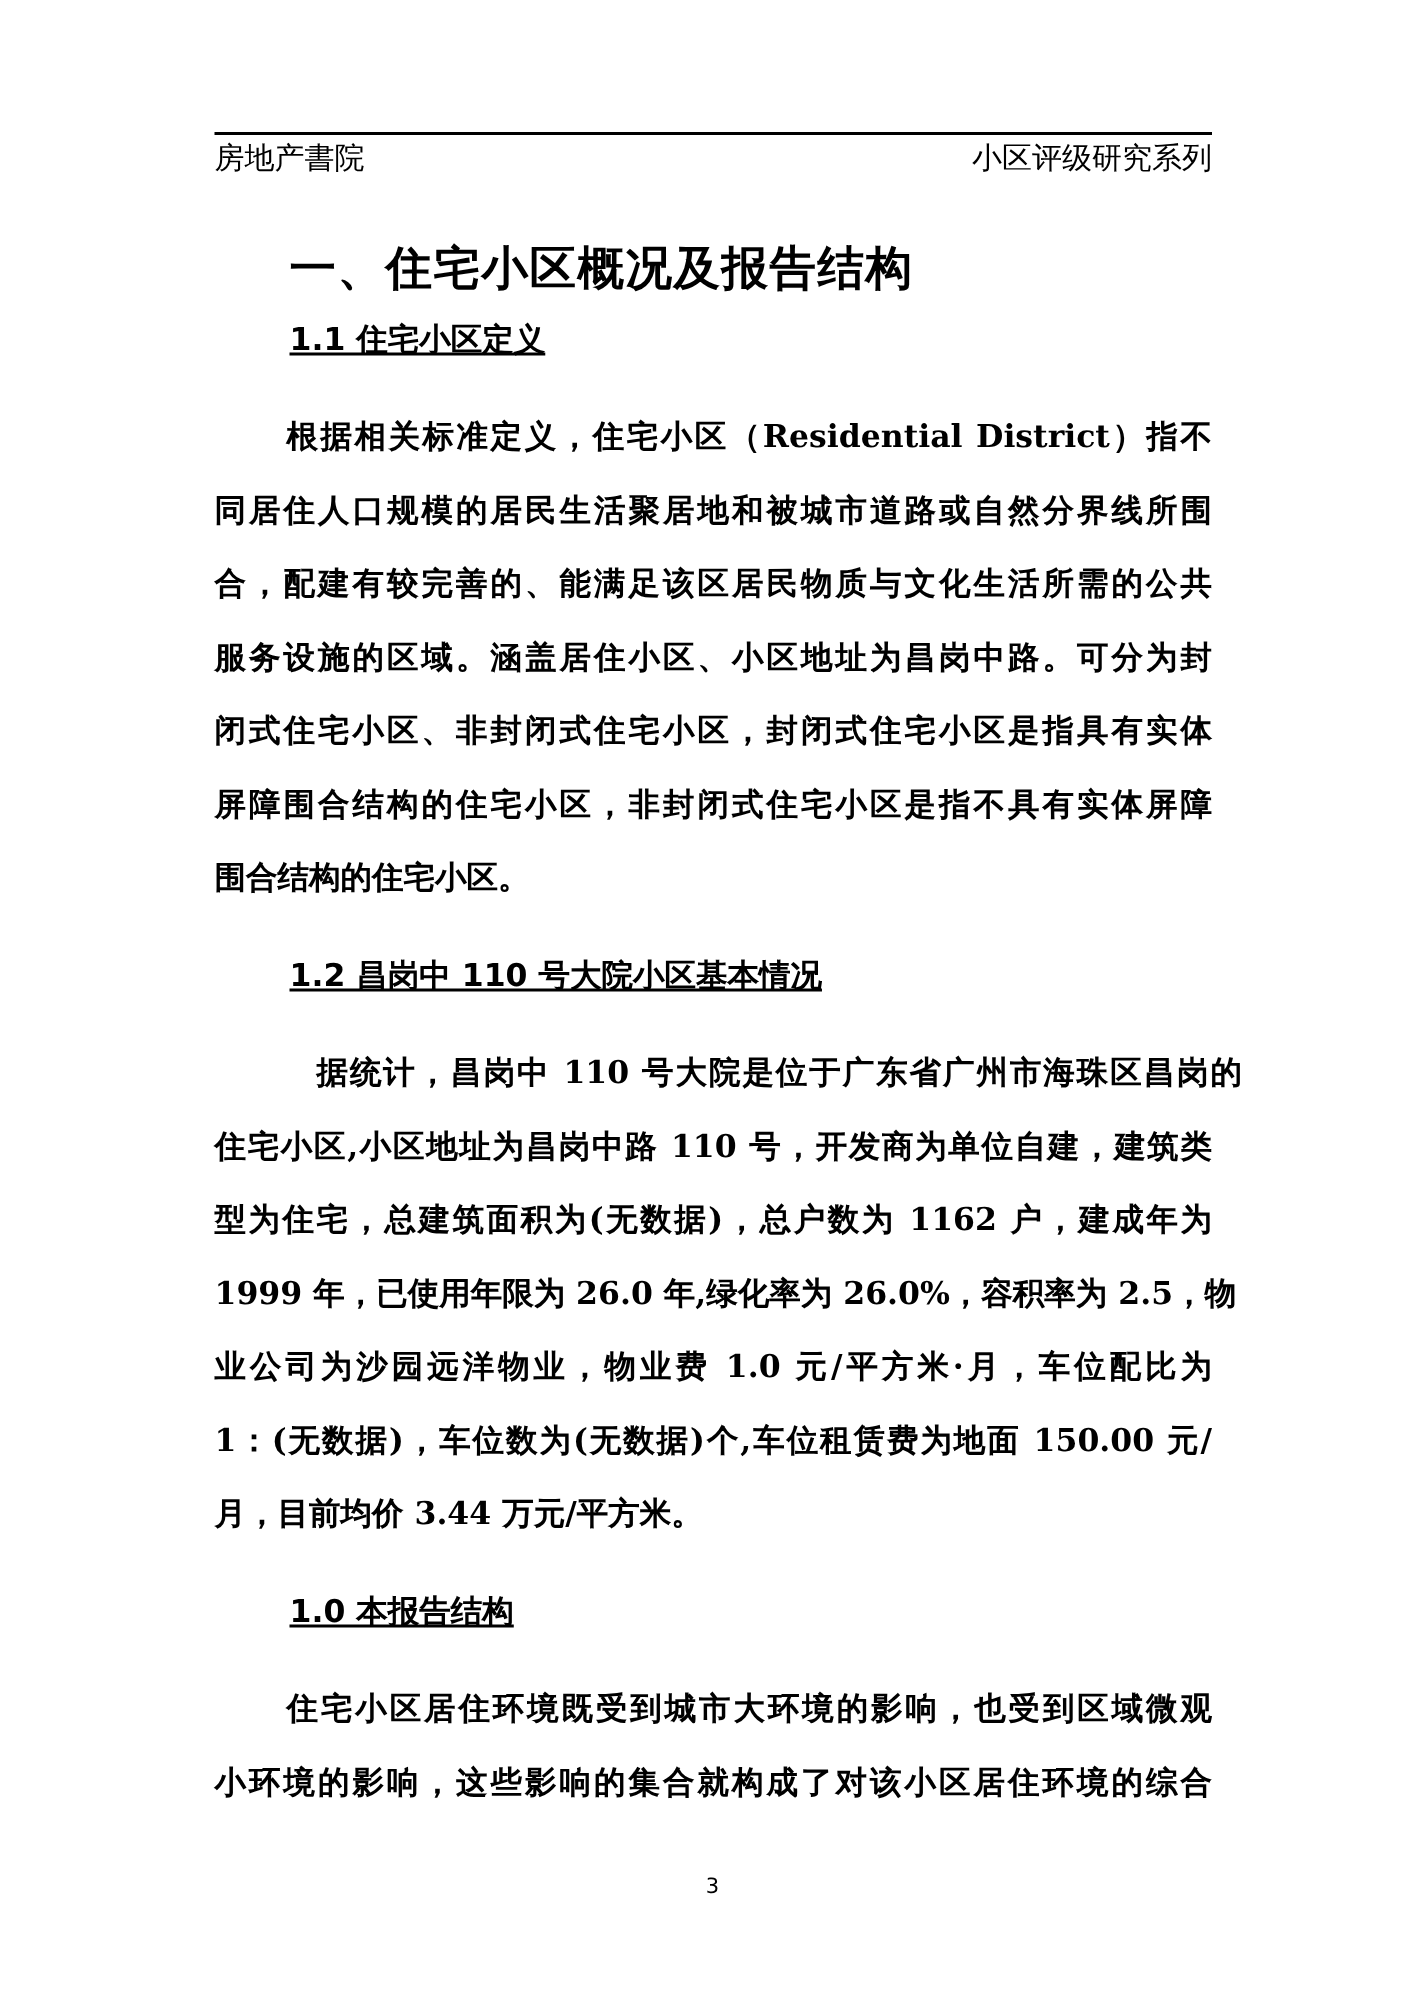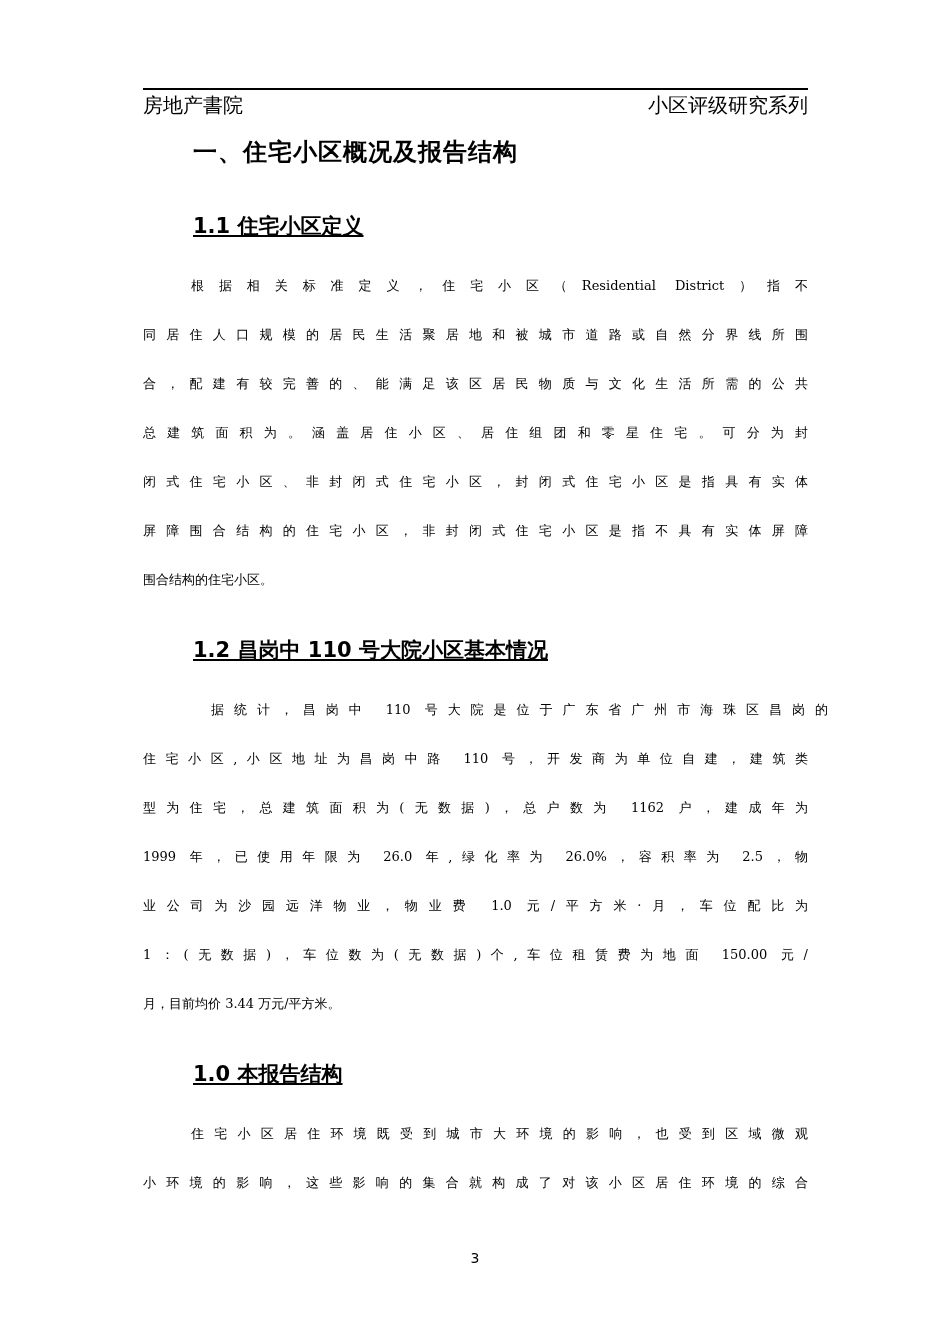--- a/index.html
+++ b/index.html
@@ -3,47 +3,47 @@
   <meta charset="utf-8">
   <style>
     html, body { margin: 0; padding: 0; background: #ffffff; }
     body { width: 950px; height: 1344px; position: relative; overflow: hidden;
            font-family: "DejaVu Serif", "Liberation Serif", serif; color: #000; }
     .page-header { position: absolute; left: 143px; top: 68px; width: 665px; height: 20px;
                    font-family: "DejaVu Sans", "Liberation Sans", sans-serif; font-size: 20px; margin-top: 24px; }
     .page-header .left { position: absolute; left: 0; top: 0; }
     .page-header .right { position: absolute; right: 0; top: 0; }
     .header-rule { position: absolute; left: 143px; top: 88px; width: 665px; height: 2px; background: #000; }
-    .h1 { position: absolute; left: 193px; top: 136px; font-size: 24px; font-weight: bold;
+    .h1 { position: absolute; left: 193px; top: 158px; font-size: 31px; font-weight: bold;
           font-family: "DejaVu Sans", "Liberation Sans", sans-serif; letter-spacing: 1px; white-space: nowrap; }
     .h2 { position: absolute; left: 193px; font-size: 21px; font-weight: bold;
           font-family: "DejaVu Sans", "Liberation Sans", sans-serif; white-space: nowrap; text-decoration: underline; }
-    .line { position: absolute; left: 143px; width: 665px; font-size: 13px; white-space: nowrap;
-            text-align: justify; text-align-last: justify; }
+    .line { position: absolute; left: 143px; width: 665px; font-size: 21px; white-space: nowrap;
+            text-align: justify; text-align-last: justify; font-weight: bold; }
     .line.first { left: 191px; width: 617px; }
     .line.last { text-align-last: left; }
     .page-number { position: absolute; left: 0; width: 950px; top: 1250px; text-align: center;
                    font-family: "DejaVu Sans", "Liberation Sans", sans-serif; font-size: 14px; }
   </style>
 </head>
 <body>
 
 <div class="page-header">
   <span class="left">房地产書院</span>
   <span class="right">小区评级研究系列</span>
 </div>
 <div class="header-rule"></div>
 
 <div class="h1">一、住宅小区概况及报告结构</div>
 
 <div class="h2" style="top:212px;">1.1 住宅小区定义</div>
 <div class="line first" style="top:277px;">根据相关标准定义，住宅小区（Residential District）指不</div>
 <div class="line" style="top:326px;">同居住人口规模的居民生活聚居地和被城市道路或自然分界线所围</div>
 <div class="line" style="top:375px;">合，配建有较完善的、能满足该区居民物质与文化生活所需的公共</div>
-<div class="line" style="top:424px;">总建筑面积为。涵盖居住小区、居住组团和零星住宅。可分为封</div>
+<div class="line" style="top:424px;">服务设施的区域。涵盖居住小区、小区地址为昌岗中路。可分为封</div>
 <div class="line" style="top:473px;">闭式住宅小区、非封闭式住宅小区，封闭式住宅小区是指具有实体</div>
 <div class="line" style="top:522px;">屏障围合结构的住宅小区，非封闭式住宅小区是指不具有实体屏障</div>
 <div class="line last" style="top:571px;">围合结构的住宅小区。</div>
 
 <div class="h2" style="top:636px;text-align:right;">1.2 昌岗中 110 号大院小区基本情况</div>
 <div class="line first" style="top:701px;margin-left:20px;">据统计，昌岗中 110 号大院是位于广东省广州市海珠区昌岗的</div>
 <div class="line" style="top:750px;">住宅小区,小区地址为昌岗中路 110 号，开发商为单位自建，建筑类</div>
 <div class="line" style="top:799px;">型为住宅，总建筑面积为(无数据)，总户数为 1162 户，建成年为</div>
 <div class="line" style="top:848px;">1999 年，已使用年限为 26.0 年,绿化率为 26.0%，容积率为 2.5，物</div>
 <div class="line" style="top:897px;">业公司为沙园远洋物业，物业费 1.0 元/平方米·月，车位配比为</div>

